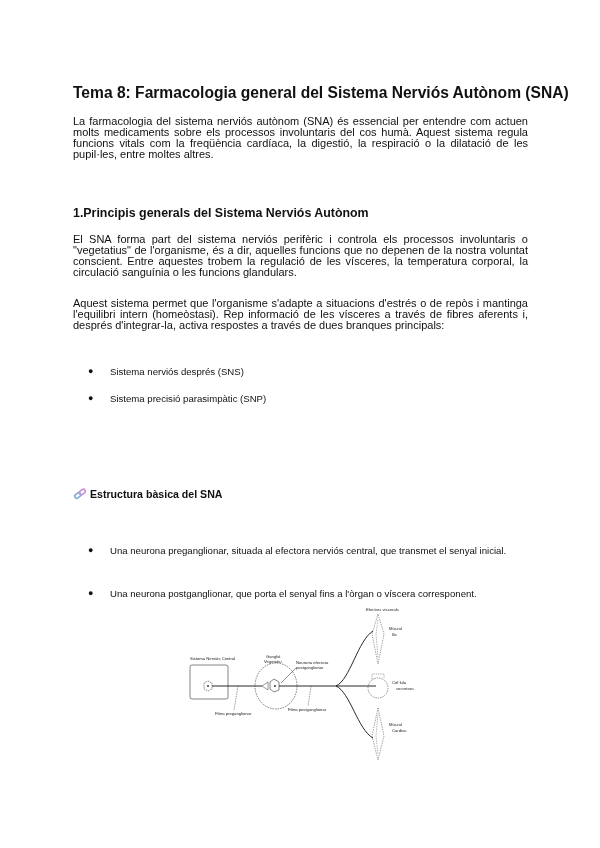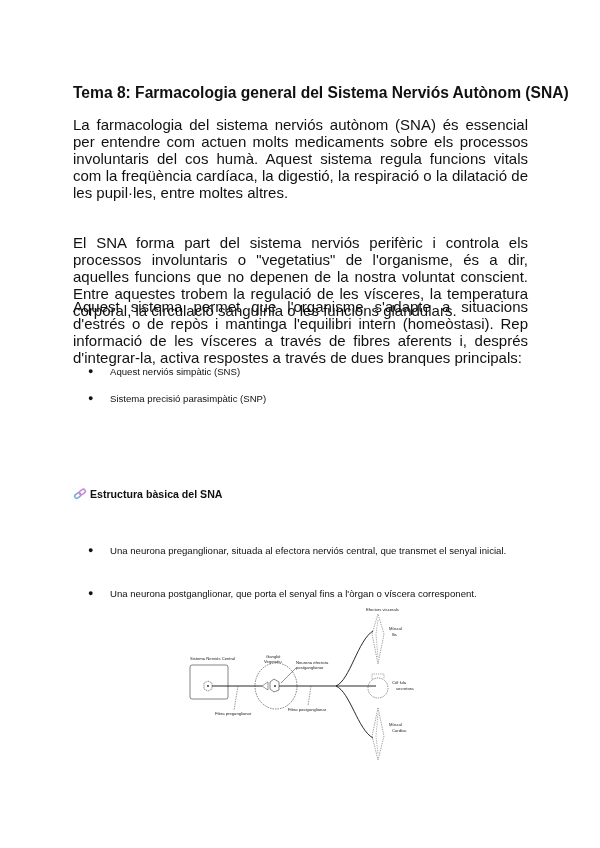--- a/index.html
+++ b/index.html
@@ -1,48 +1,49 @@
 <!DOCTYPE html>
 <html><head>
 <meta charset="utf-8">
 <style>
   html, body { margin: 0; padding: 0; background: #ffffff; }
   body { width: 600px; height: 848px; position: relative; overflow: hidden;
          font-family: "Liberation Sans", sans-serif; color: #111; }
   .page { position: absolute; left: 0; top: 0; width: 600px; height: 848px; }
   .title { position: absolute; left: 73px; top: 84px; width: 460px;
            font-size: 15.6px; font-weight: bold; letter-spacing: 0px; white-space: nowrap; }
-  .p { position: absolute; left: 73px; width: 455px; font-size: 15px; line-height: 17px;
+  .p { position: absolute; left: 73px; width: 455px; font-size: 11px; line-height: 11px;
        text-align: justify; text-align-last: left; }
   .h2 { position: absolute; left: 73px; font-size: 12.4px; font-weight: bold; white-space: nowrap; }
   .h3 { position: absolute; left: 73px; font-size: 10.6px; font-weight: bold; white-space: nowrap; display: flex; align-items: flex-end; gap: 3px; }
   .bullet { position: absolute; left: 88px; width: 440px; font-size: 9.6px; line-height: 15.6px; display: flex; }
   .bullet .dot { width: 22px; flex: 0 0 22px; font-size: 9px; }
   .bullet .txt { flex: 1; text-align: justify; text-align-last: left; }
   .link-icon { display: inline-block; width: 14px; height: 12px; }
   .diagram { position: absolute; left: 170px; top: 600px; width: 260px; height: 165px; }
   .diagram text { font-family: "Liberation Sans", sans-serif; font-size: 4.2px; fill: #222; }
 </style>
 </head>
 <body>
 
 <div class="page">
 
   <div class="title">Tema 8: Farmacologia general del Sistema Nerviós Autònom (SNA)</div>
 
   <div class="p" style="top:116px;">La farmacologia del sistema nerviós autònom (SNA) és essencial per entendre com actuen molts medicaments sobre els processos involuntaris del cos humà. Aquest sistema regula funcions vitals com la freqüència cardíaca, la digestió, la respiració o la dilatació de les pupil·les, entre moltes altres.</div>
 
+  <div class="h2" style="top:206px;">1.Principis generals del Sistema Nerviós Autònom</div>
 
   <div class="p" style="top:234px;">El SNA forma part del sistema nerviós perifèric i controla els processos involuntaris o "vegetatius" de l'organisme, és a dir, aquelles funcions que no depenen de la nostra voluntat conscient. Entre aquestes trobem la regulació de les vísceres, la temperatura corporal, la circulació sanguínia o les funcions glandulars.</div>
 
   <div class="p" style="top:298px;">Aquest sistema permet que l'organisme s'adapte a situacions d'estrés o de repòs i mantinga l'equilibri intern (homeòstasi). Rep informació de les vísceres a través de fibres aferents i, després d'integrar-la, activa respostes a través de dues branques principals:</div>
 
   <div class="bullet" style="top:364px;">
     <span class="dot">●</span>
-    <span class="txt">Aquest nerviós simpàtic (SNS)</span>
+    <span class="txt">Sistema nerviós després (SNS)</span>
   </div>
   <div class="bullet" style="top:391px;">
     <span class="dot">●</span>
     <span class="txt">Sistema precisió parasimpàtic (SNP)</span>
   </div>
 
 
   <div class="h3" style="top:488px;">
     <span class="link-icon">
       <svg width="14" height="12" viewBox="0 0 14 12">

